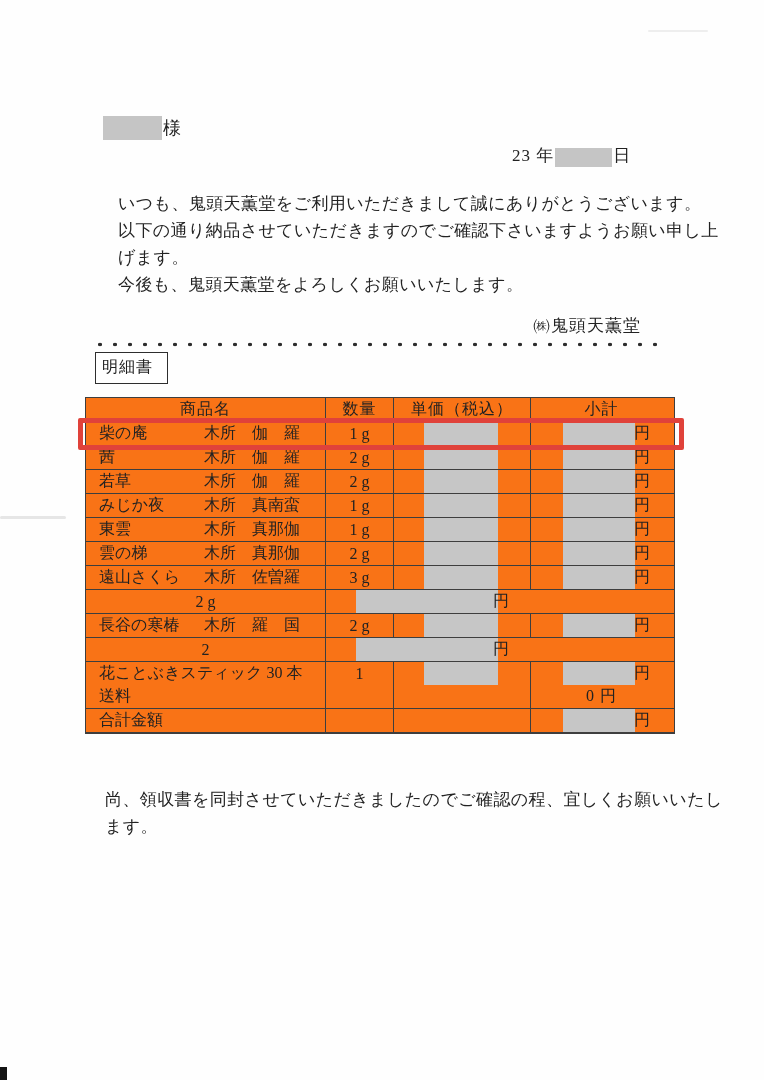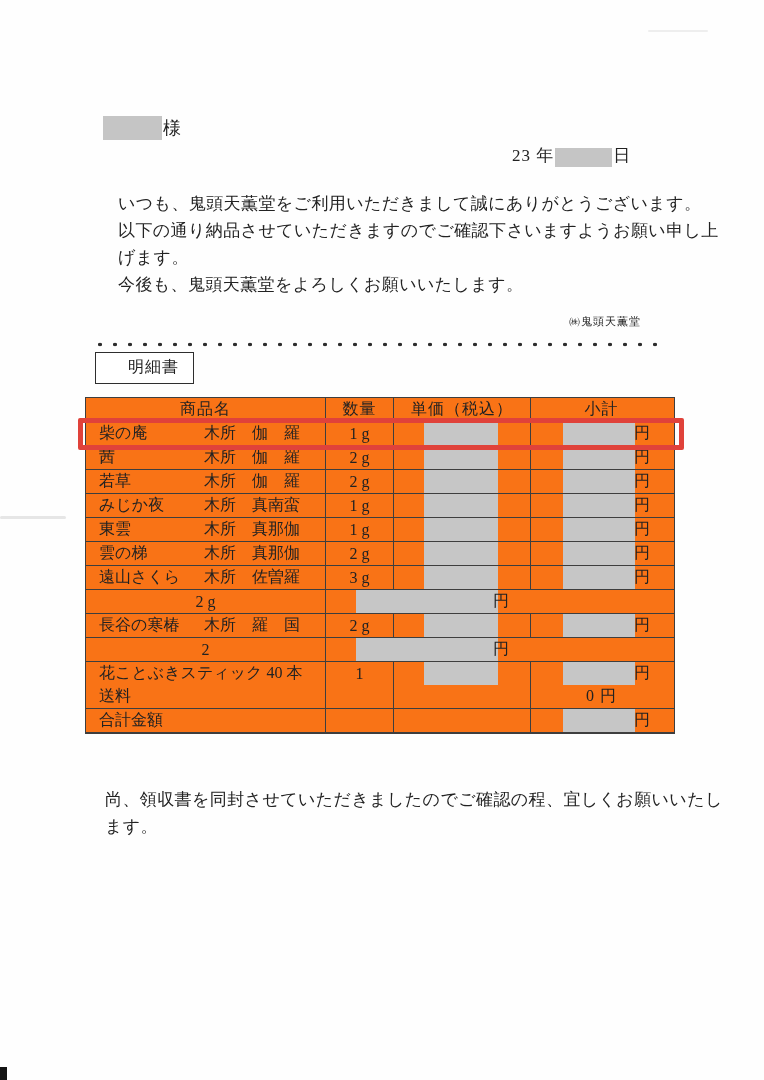--- a/index.html
+++ b/index.html
@@ -27,35 +27,35 @@
   .date-redact { width: 57px; height: 19px; margin: 0 1px; }
 
   
   .greeting {
     position: absolute; left: 118px; top: 190px;
     font-size: 17px; line-height: 27px; letter-spacing: 0.4px;
     white-space: nowrap;
   }
   .signature {
     position: absolute; left: 0; top: 314px; width: 641px;
-    text-align: right; font-size: 11px; letter-spacing: 1px;
+    text-align: right; font-size: 17px; letter-spacing: 1px;
   }
 
   
   .dotted-divider {
     position: absolute; left: 96px; top: 340px; width: 562px; height: 9px;
     background-image: radial-gradient(circle at 4px 4.5px, #2d2d2d 1.7px, transparent 2.1px);
     background-size: 15px 9px; background-repeat: repeat-x;
   }
 
   
   .section-box {
     position: absolute; left: 95px; top: 352px;
     border: 1.5px solid #2e2e2e; font-size: 16px;
-    padding: 4px 14px 5px 32px; letter-spacing: 1px; background: #fff;
+    padding: 4px 14px 5px 6px; letter-spacing: 1px; background: #fff;
   }
 
   
   .detail-table {
     position: absolute; left: 85px; top: 397px; width: 588px;
     border: 1px solid #3e3e3e; background: #f97316;
   }
   .t-row {
     display: grid; grid-template-columns: 240px 68px 137px 141px;
     height: 23px; border-bottom: 1px solid #3e3e3e;
@@ -279,21 +279,21 @@
       <span class="band band-unit"></span>
     </div>
     <div class="cell">
       <span class="band band-sub"></span>
       <span class="yen">円</span>
     </div>
   </div>
 
   <div class="t-row t-data">
     <div class="cell c-name">
-      <span class="p-name">花ことぶきスティック 40 本</span>
+      <span class="p-name">花ことぶきスティック 30 本</span>
       <span class="p-wood"></span>
     </div>
     <div class="cell c-qty">1</div>
     <div class="cell">
       <span class="band band-unit"></span>
     </div>
     <div class="cell">
       <span class="band band-sub"></span>
       <span class="yen">円</span>
     </div>

